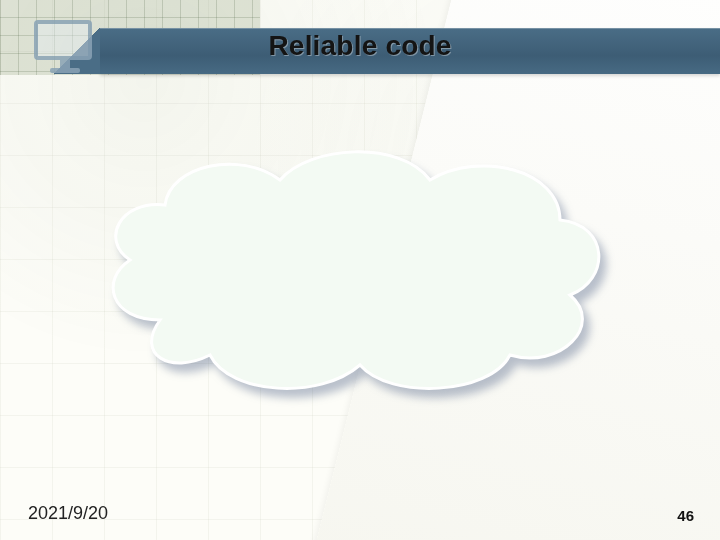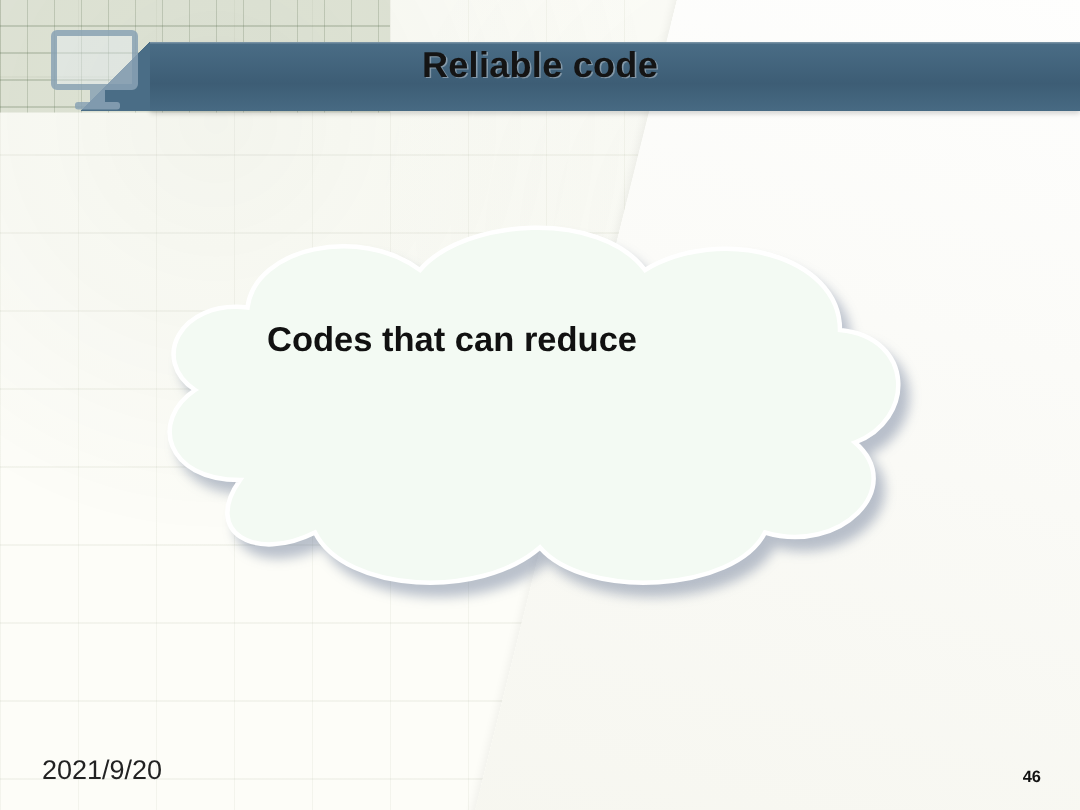--- a/index.html
+++ b/index.html
@@ -73,21 +73,21 @@
     width: 30px; height: 5px;
     margin: 0 auto;
     background: #8aa3b5;
     border-radius: 2px;
   }
   .slide-title {
     position: absolute;
     top: 30px;
     left: 0; right: 0;
     text-align: center;
-    font-size: 24px;
+    font-size: 28px;
     font-weight: 700;
     color: #141414;
     text-shadow: 1px 1px 0 rgba(255,255,255,0.35);
     z-index: 5;
     letter-spacing: 0.2px;
   }
   
   .wedge {
     position: absolute;
     right: -230px;
@@ -126,21 +126,21 @@
     position: absolute;
     left: 28px;
     bottom: 16px;
     font-size: 18px;
     color: #222;
   }
   .footer-page {
     position: absolute;
     right: 26px;
     bottom: 16px;
-    font-size: 11px;
+    font-size: 15px;
     font-weight: 700;
     color: #111;
   }
 </style>
 </head>
 <body>
 
 <div class="bg-map"></div>
 <div class="bg-map-dense"></div>
 <div class="wedge"></div>
@@ -165,19 +165,18 @@
       C 220 5 310 0 340 40
       C 390 10 470 30 470 80
       C 520 85 520 140 480 155
       C 515 185 470 230 420 215
       C 400 255 300 260 270 225
       C 230 260 140 255 120 215
       C 80 235 45 215 70 180
       Z" fill="#f3faf3" stroke="#ffffff" stroke-width="3"></path>
   </svg>
   <div class="cloud-text">
-    <span class="indent">Codes that can reduce</span>
     <br>
   </div>
 </div>
 
 <div class="footer-date">2021/9/20</div>
 <div class="footer-page">46</div>
 
 </body></html>

